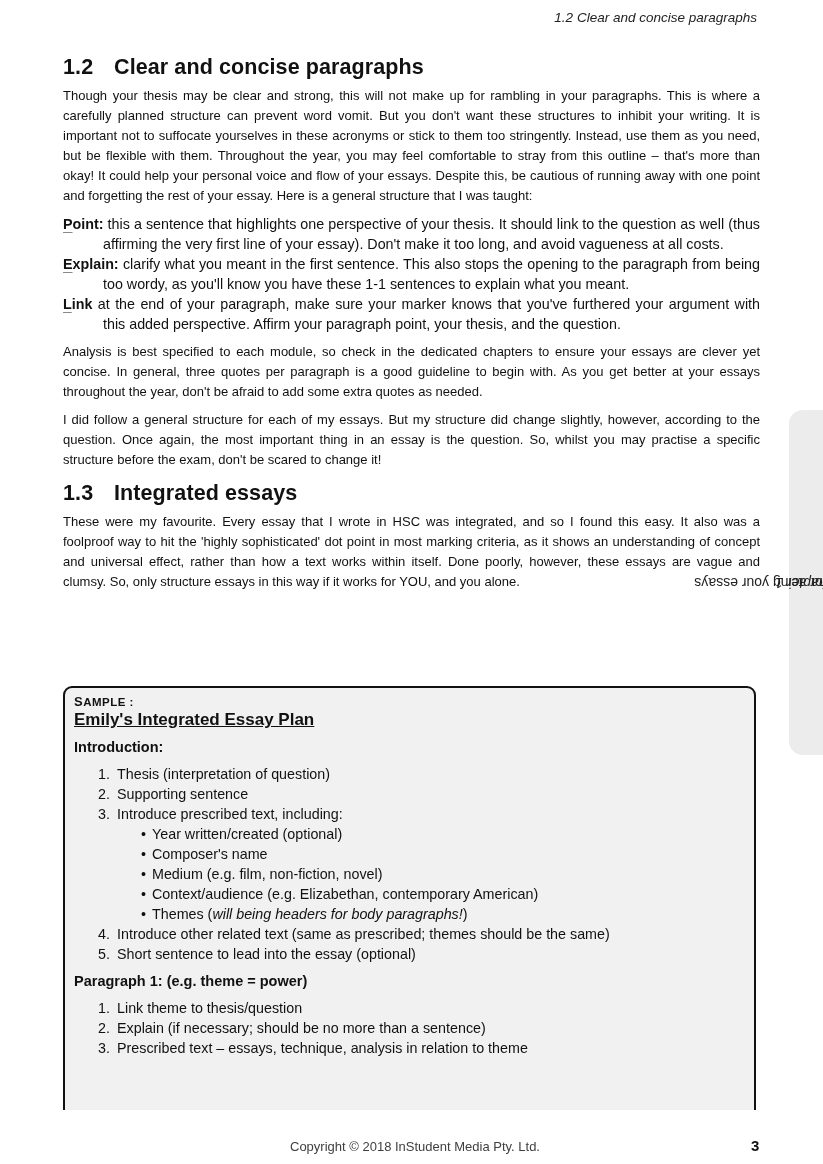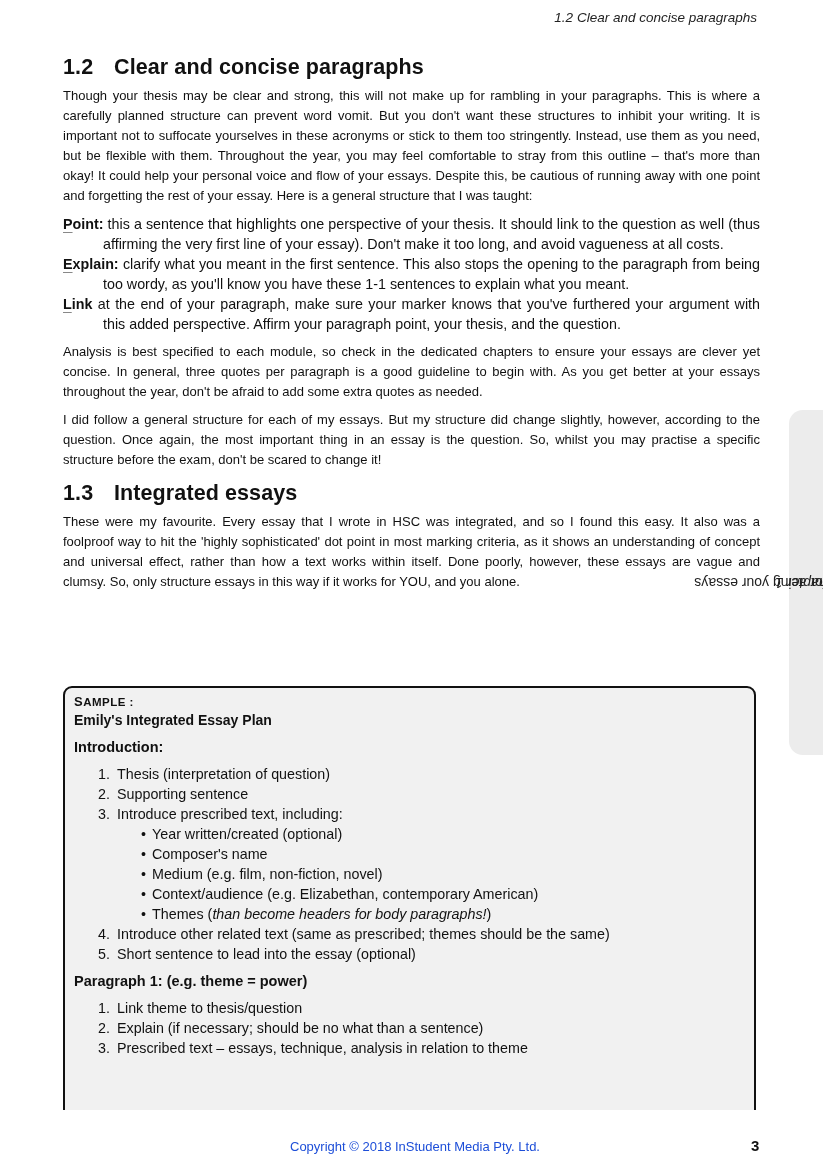--- a/index.html
+++ b/index.html
@@ -12,27 +12,27 @@
   p { font-size: 13px; line-height: 20px; margin: 0 0 8px 0; text-align: justify; }
   .peel { margin: 0 0 8px 0; font-size: 14.3px; line-height: 20px; }
   .peel .item { padding-left: 40px; text-indent: -40px; text-align: justify; }
   .peel .term { font-weight: bold; }
   .peel .term .first { text-decoration: underline; text-decoration-color: #888; text-underline-offset: 3px; }
   .sample-box { position: absolute; left: 63px; top: 686px; width: 693px; height: 500px;
                 background: #f1f1f1; border: 2px solid #111; border-radius: 9px 9px 0 0;
                 box-sizing: border-box; padding: 6px 9px 0 9px; }
   .sample-label { font-size: 11.5px; font-weight: bold; letter-spacing: 0.5px; line-height: 16px; }
   .sample-label .big { font-size: 13px; }
-  .sample-title { font-size: 14px; font-weight: bold; line-height: 20px; margin-bottom: 7px; }
+  .sample-title { font-size: 17px; font-weight: bold; line-height: 20px; margin-bottom: 7px; text-decoration: underline; }
   .sub-head { font-size: 14.5px; font-weight: bold; line-height: 20px; margin: 0 0 7px 0; }
   ol.plan { margin: 0 0 7px 0; padding-left: 40px; font-size: 14.3px; line-height: 20px; }
   ol.plan li { padding-left: 3px; }
   ul.bullets { margin: 0; padding-left: 32px; list-style: none; }
   ul.bullets li::before { content: "\2022"; display: inline-block; width: 11px; margin-left: -11px; }
-  .footer { position: absolute; top: 1139px; left: 290px; font-size: 13px; color: #1d4ed8; }
+  .footer { position: absolute; top: 1139px; left: 290px; font-size: 13px; color: #404040; }
   .page-num { position: absolute; top: 1137px; left: 751px; font-size: 15px; font-weight: bold; }
   .side-tab { position: absolute; left: 789px; top: 410px; width: 34px; height: 345px;
               background: #ececec; border-radius: 14px 0 0 14px; }
   .side-tab span { position: absolute; left: 50%; top: 50%; white-space: nowrap; font-size: 14px; color: #222;
                    transform: translate(-50%, -50%) rotate(90deg); }
   .side-tab .ital { font-style: italic; }
 </style>
 </head>
 <body>
 
@@ -69,31 +69,31 @@
   <div class="sub-head">Introduction:</div>
   <ol class="plan">
     <li>Thesis (interpretation of question)</li>
     <li>Supporting sentence</li>
     <li><span>Introduce prescribed text, including:</span>
       <ul class="bullets">
         <li>Year written/created (optional)</li>
         <li>Composer's name</li>
         <li>Medium (e.g. film, non-fiction, novel)</li>
         <li>Context/audience (e.g. Elizabethan, contemporary American)</li>
-        <li><span>Themes (</span><em>than become headers for body paragraphs!</em><span>)</span></li>
+        <li><span>Themes (</span><em>will being headers for body paragraphs!</em><span>)</span></li>
       </ul>
     </li>
     <li>Introduce other related text (same as prescribed; themes should be the same)</li>
     <li>Short sentence to lead into the essay (optional)</li>
   </ol>
 
   <div class="sub-head">Paragraph 1: (e.g. theme = power)</div>
   <ol class="plan">
     <li>Link theme to thesis/question</li>
-    <li>Explain (if necessary; should be no what than a sentence)</li>
+    <li>Explain (if necessary; should be no more than a sentence)</li>
     <li>Prescribed text – essays, technique, analysis in relation to theme</li>
   </ol>
 </div>
 
 <div style="position:absolute; left:0; top:1110px; width:823px; height:54px; background:#fff;"></div>
 
 <div class="footer">Copyright ©  2018 InStudent Media Pty. Ltd.</div>
 <div class="page-num">3</div>
 
 </body></html>

